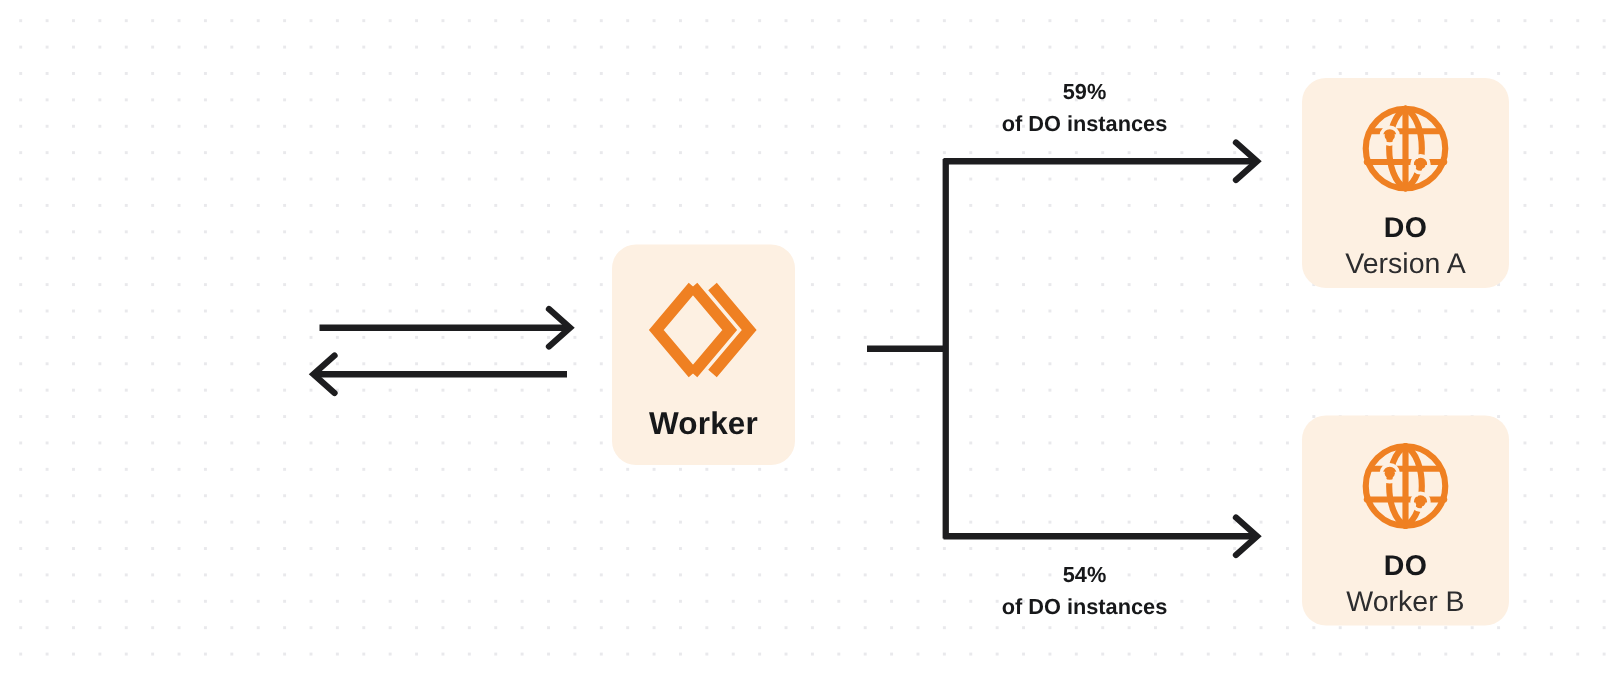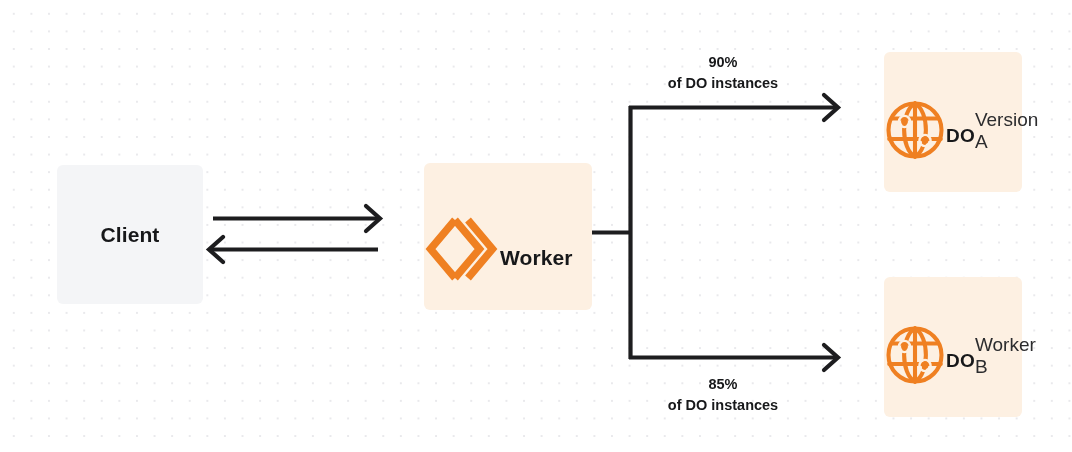--- a/index.html
+++ b/index.html
@@ -23,45 +23,44 @@
     background-image: radial-gradient(circle, #e9e9ec 1.1px, rgba(255,255,255,0) 1.2px);
     background-size: 17.6px 17.6px;
     background-position: 5px 5px;
   }
 
   
   .node {
     position: absolute;
     box-sizing: border-box;
     display: flex;
-    flex-direction: row;
+    flex-direction: column;
     align-items: center;
     justify-content: center;
-    border-radius: 6px;
-    margin-left: 16px;
+    border-radius: 16px;
   }
 
   .node-client {
     left: 41px;
     top: 165px;
     width: 146px;
     height: 139px;
     background-color: #f4f5f7;
   }
   .node-client .node-title {
     font-size: 21px;
     font-weight: bold;
     color: #17181a;
     letter-spacing: 0.1px;
   }
 
   .node-worker {
     left: 408px;
     top: 163px;
-    width: 168px;
+    width: 122px;
     height: 147px;
     background-color: #fdf0e2;
     justify-content: flex-start;
     padding-top: 24px;
   }
   .node-worker .node-title {
     font-size: 21px;
     font-weight: bold;
     color: #17181a;
     margin-top: 18px;
@@ -155,23 +154,20 @@
       <line x1="629" y1="107.5" x2="836" y2="107.5" stroke="#1d1d1f" stroke-width="4.2" stroke-linecap="butt"></line>
       <polyline points="824,95 838,107.5 824,120" fill="none" stroke="#1d1d1f" stroke-width="4.2" stroke-linecap="round" stroke-linejoin="miter"></polyline>
     </g>
 
     <g>
       <line x1="629" y1="357.5" x2="836" y2="357.5" stroke="#1d1d1f" stroke-width="4.2" stroke-linecap="butt"></line>
       <polyline points="824,345 838,357.5 824,370" fill="none" stroke="#1d1d1f" stroke-width="4.2" stroke-linecap="round" stroke-linejoin="miter"></polyline>
     </g>
   </svg>
 
-  <div class="node node-client">
-    <div class="node-title">Client</div>
-  </div>
 
   <div class="node node-worker">
     <span class="icon-wrap">
       <svg width="76" height="66" viewBox="0 0 76 66" xmlns="http://www.w3.org/2000/svg">
 
         <path d="M31 4 L6.5 33 L31 62" fill="none" stroke="#ef8022" stroke-width="7.5" stroke-linecap="butt" stroke-linejoin="miter"></path>
         <path d="M31 4 L55.5 33 L31 62" fill="none" stroke="#ef8022" stroke-width="7.5" stroke-linecap="butt" stroke-linejoin="miter"></path>
 
         <path d="M44 4 L68.5 33 L44 62" fill="none" stroke="#ef8022" stroke-width="7.5" stroke-linecap="butt" stroke-linejoin="miter"></path>
       </svg>
@@ -220,22 +216,22 @@
         <circle cx="41.0" cy="41.5" r="3.4" fill="#ef8022"></circle>
         <circle cx="20.5" cy="22.5" r="5.6" fill="none" stroke="#fdf0e2" stroke-width="2.4"></circle>
         <circle cx="41.0" cy="41.5" r="5.6" fill="none" stroke="#fdf0e2" stroke-width="2.4"></circle>
       </svg>
     </span>
     <div class="node-title">DO</div>
     <div class="node-subtitle">Worker B</div>
   </div>
 
   <div class="edge-label edge-label-top">
-    <div>90%</div>
+    <div>59%</div>
     <div>of DO instances</div>
   </div>
 
   <div class="edge-label edge-label-bottom">
-    <div>85%</div>
+    <div>54%</div>
     <div>of DO instances</div>
   </div>
 
 </div>
 
 </body></html>

